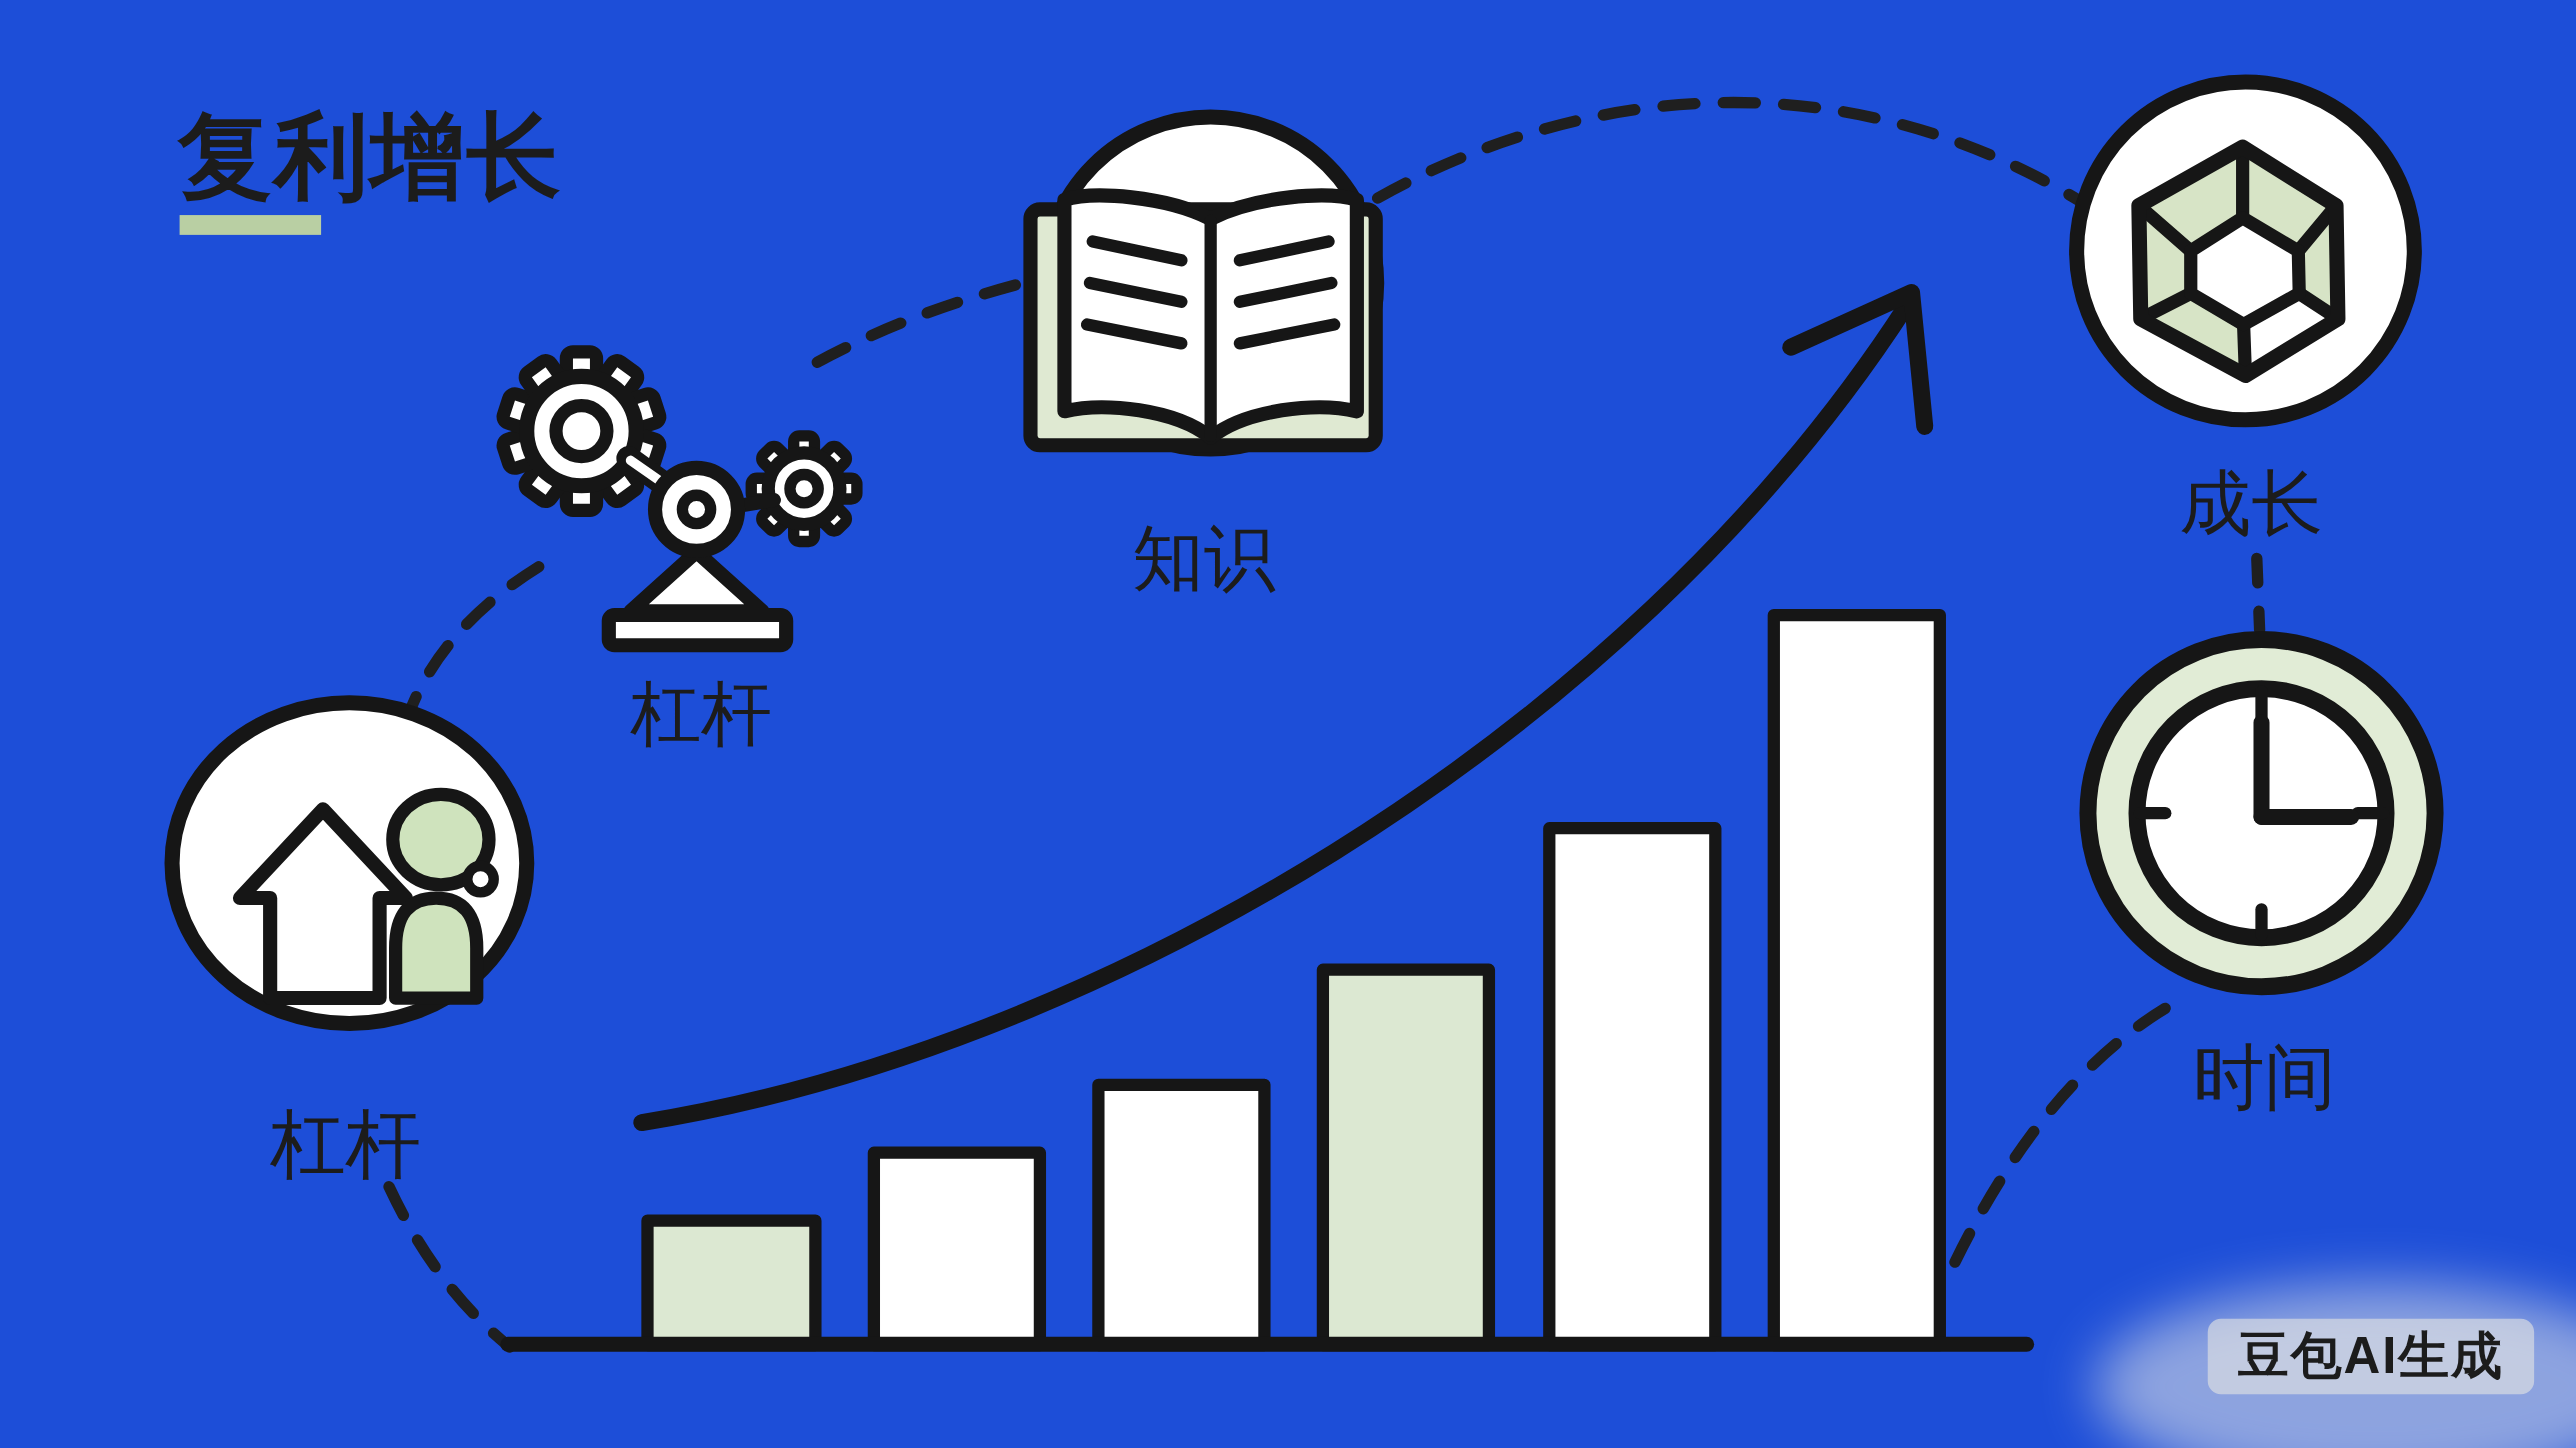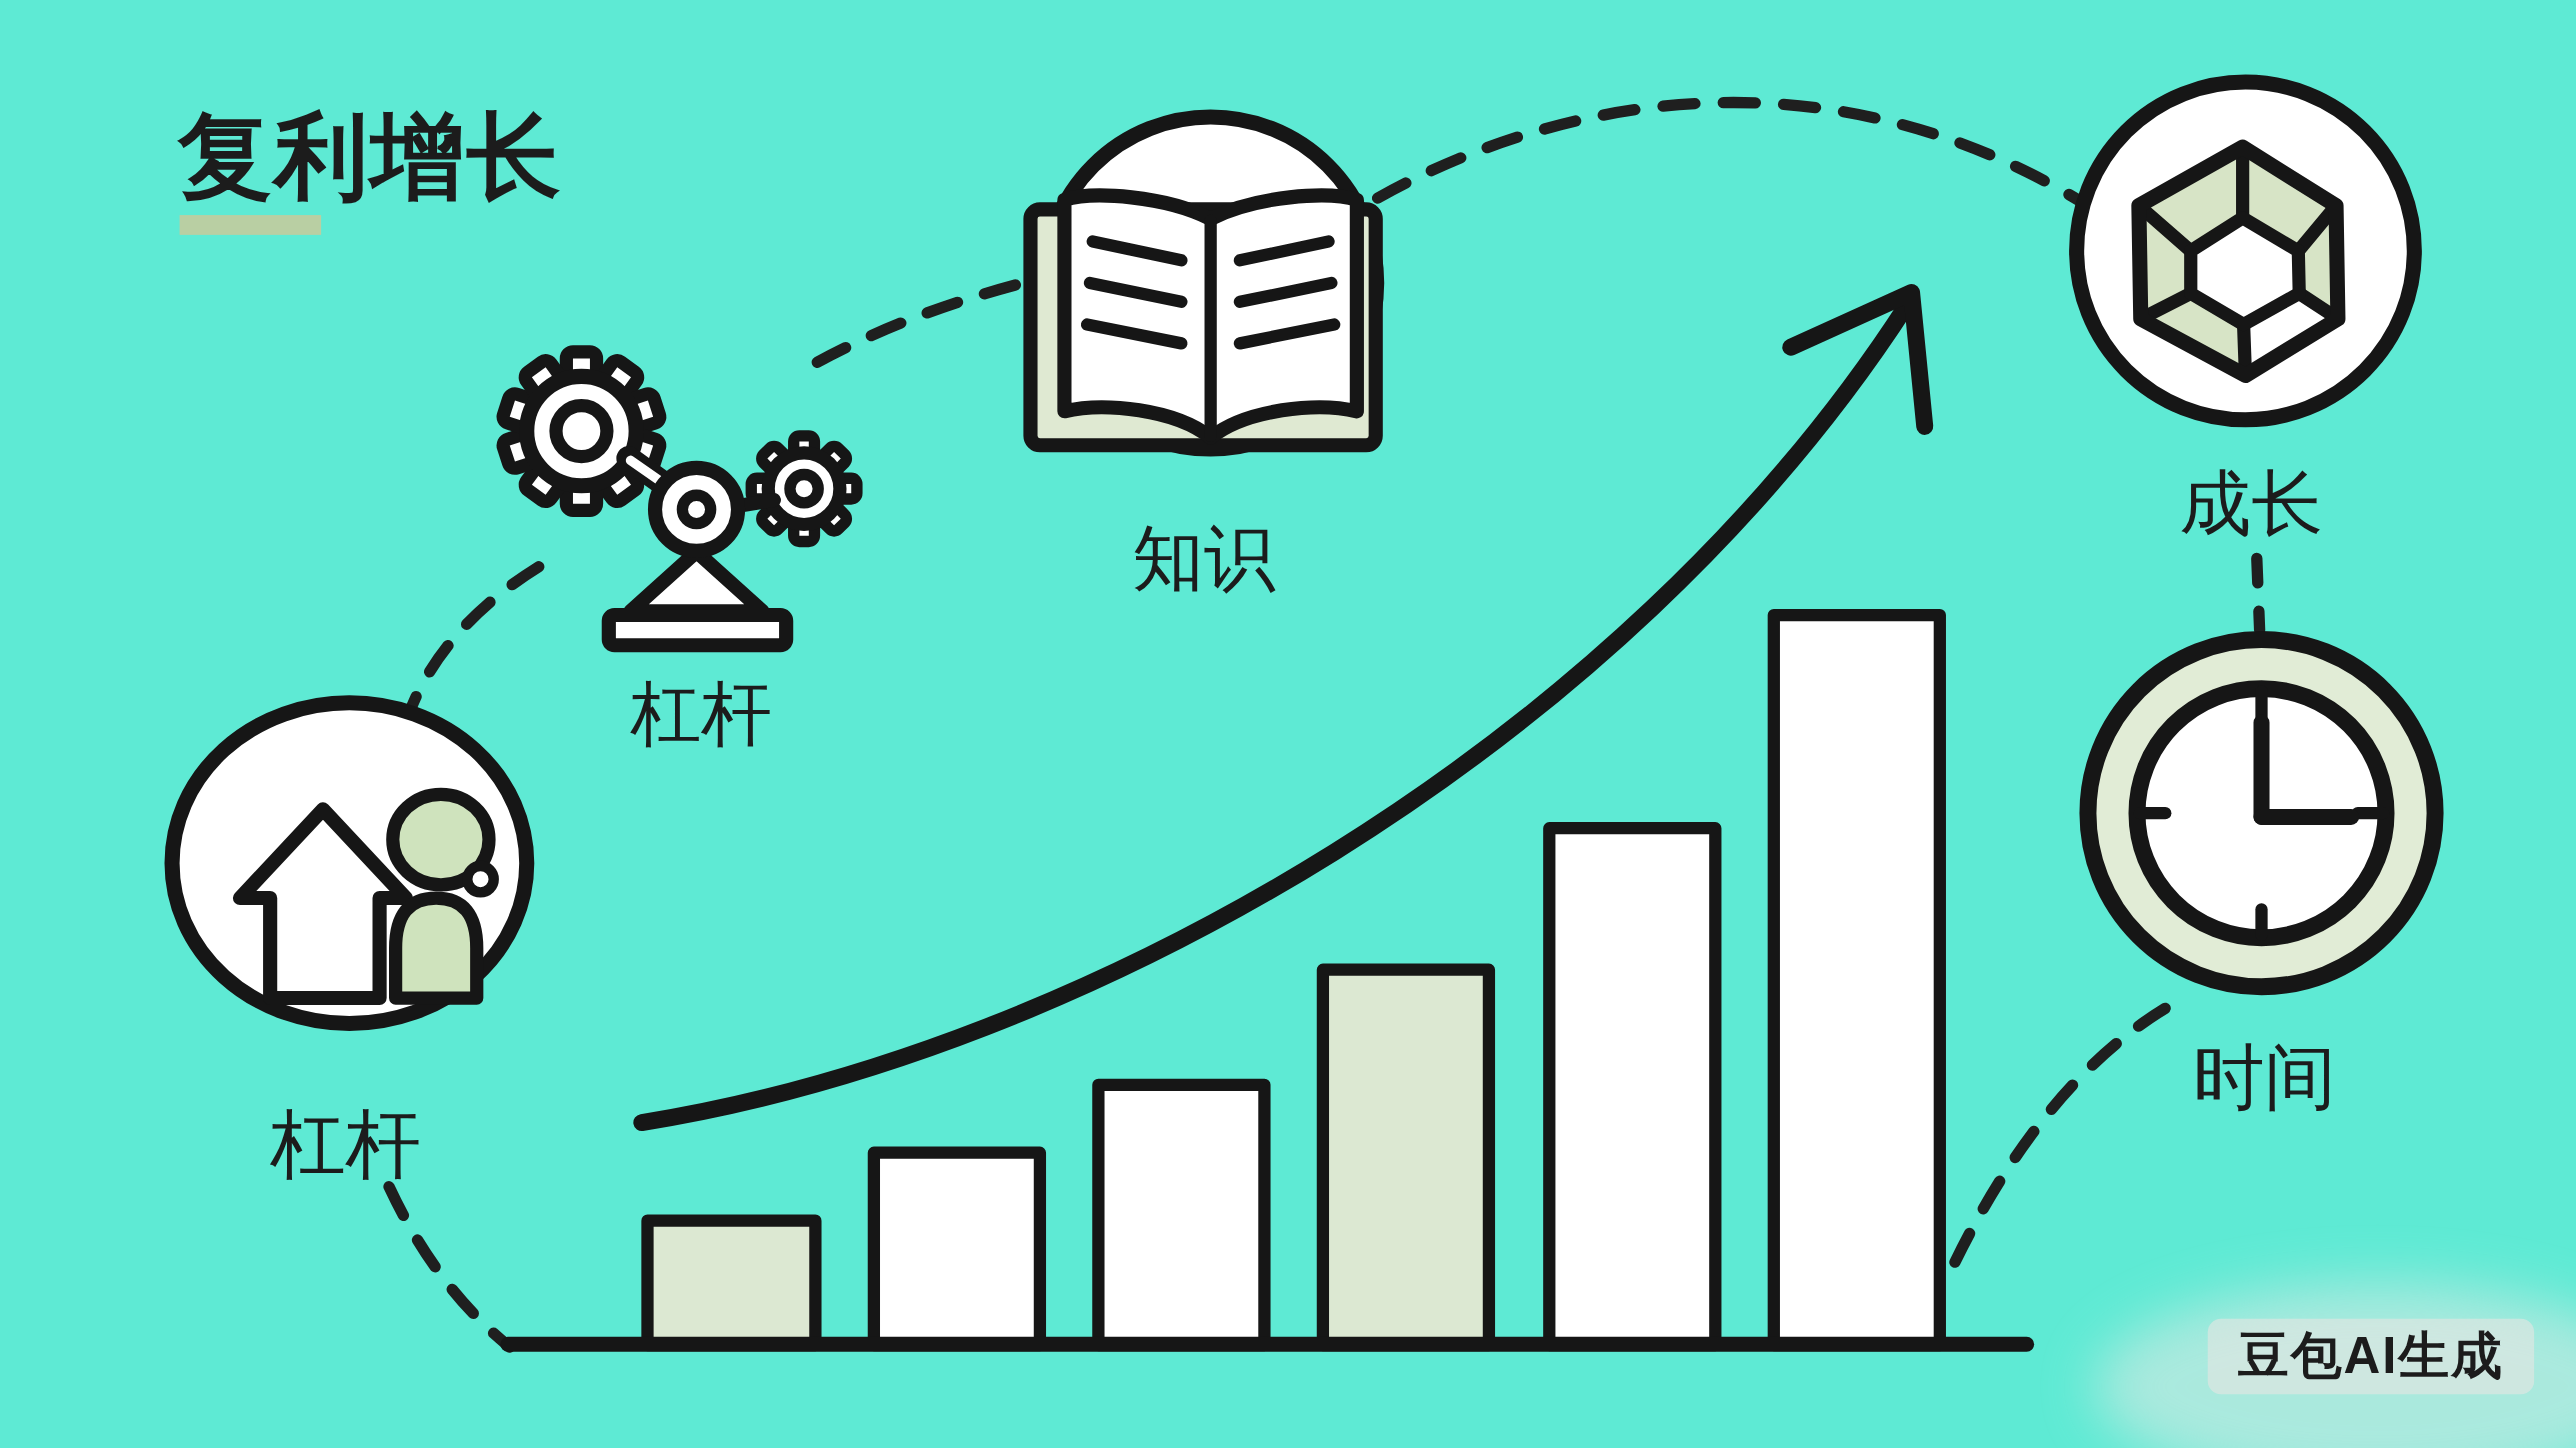--- a/index.html
+++ b/index.html
@@ -1,19 +1,19 @@
 <!DOCTYPE html>
 <html style="font-size:15px"><head>
 <meta charset="utf-8">
 <style>
   html,body{margin:0;padding:0;background:#ffffff;}
   .stage{
     position:relative;
     width:2576px;height:1448px;
-    background:#5eead4;
+    background:#1d4ed8;
     overflow:hidden;
     font-family:"Liberation Sans","DejaVu Sans",sans-serif;
   }
   svg{display:block;}
   text{font-family:"Liberation Sans","DejaVu Sans",sans-serif;fill:#1c1c1c;}
   .node-label{font-weight:500;}
 </style>
 </head>
 <body>
 

